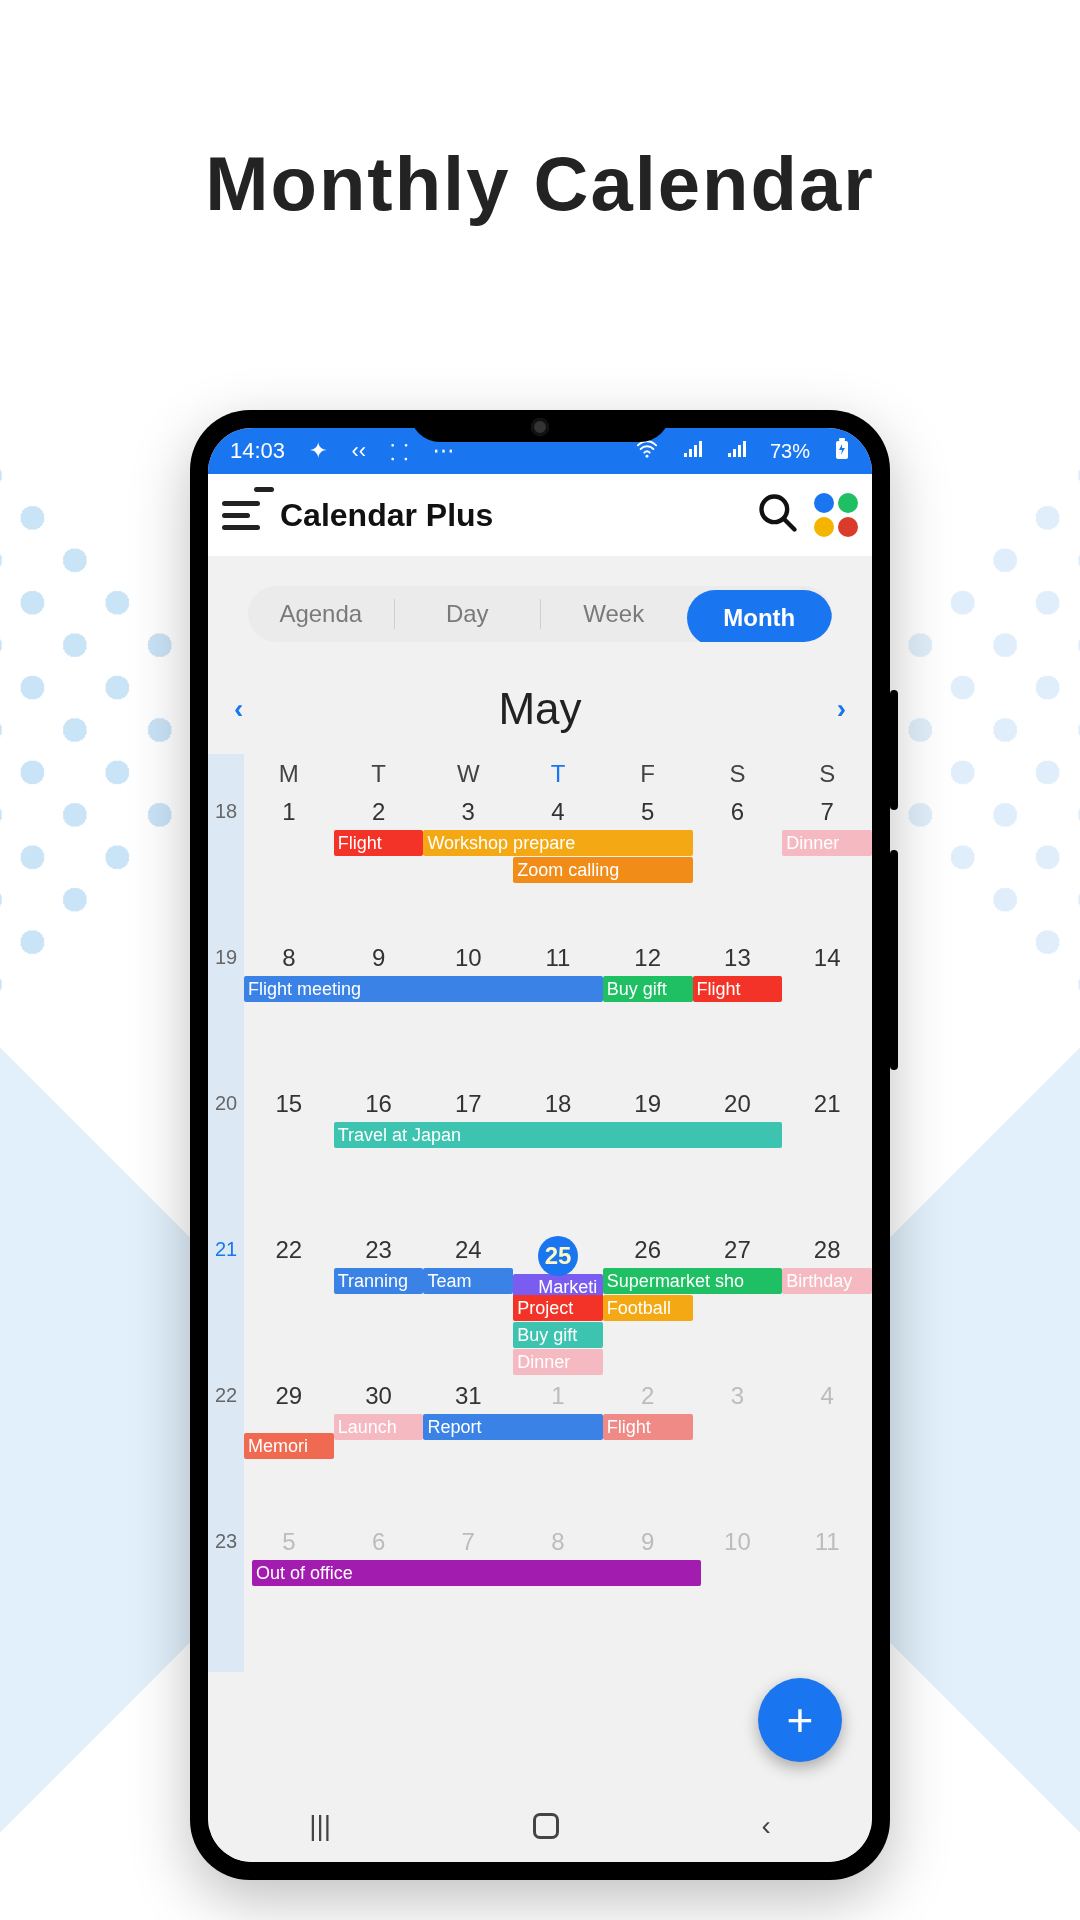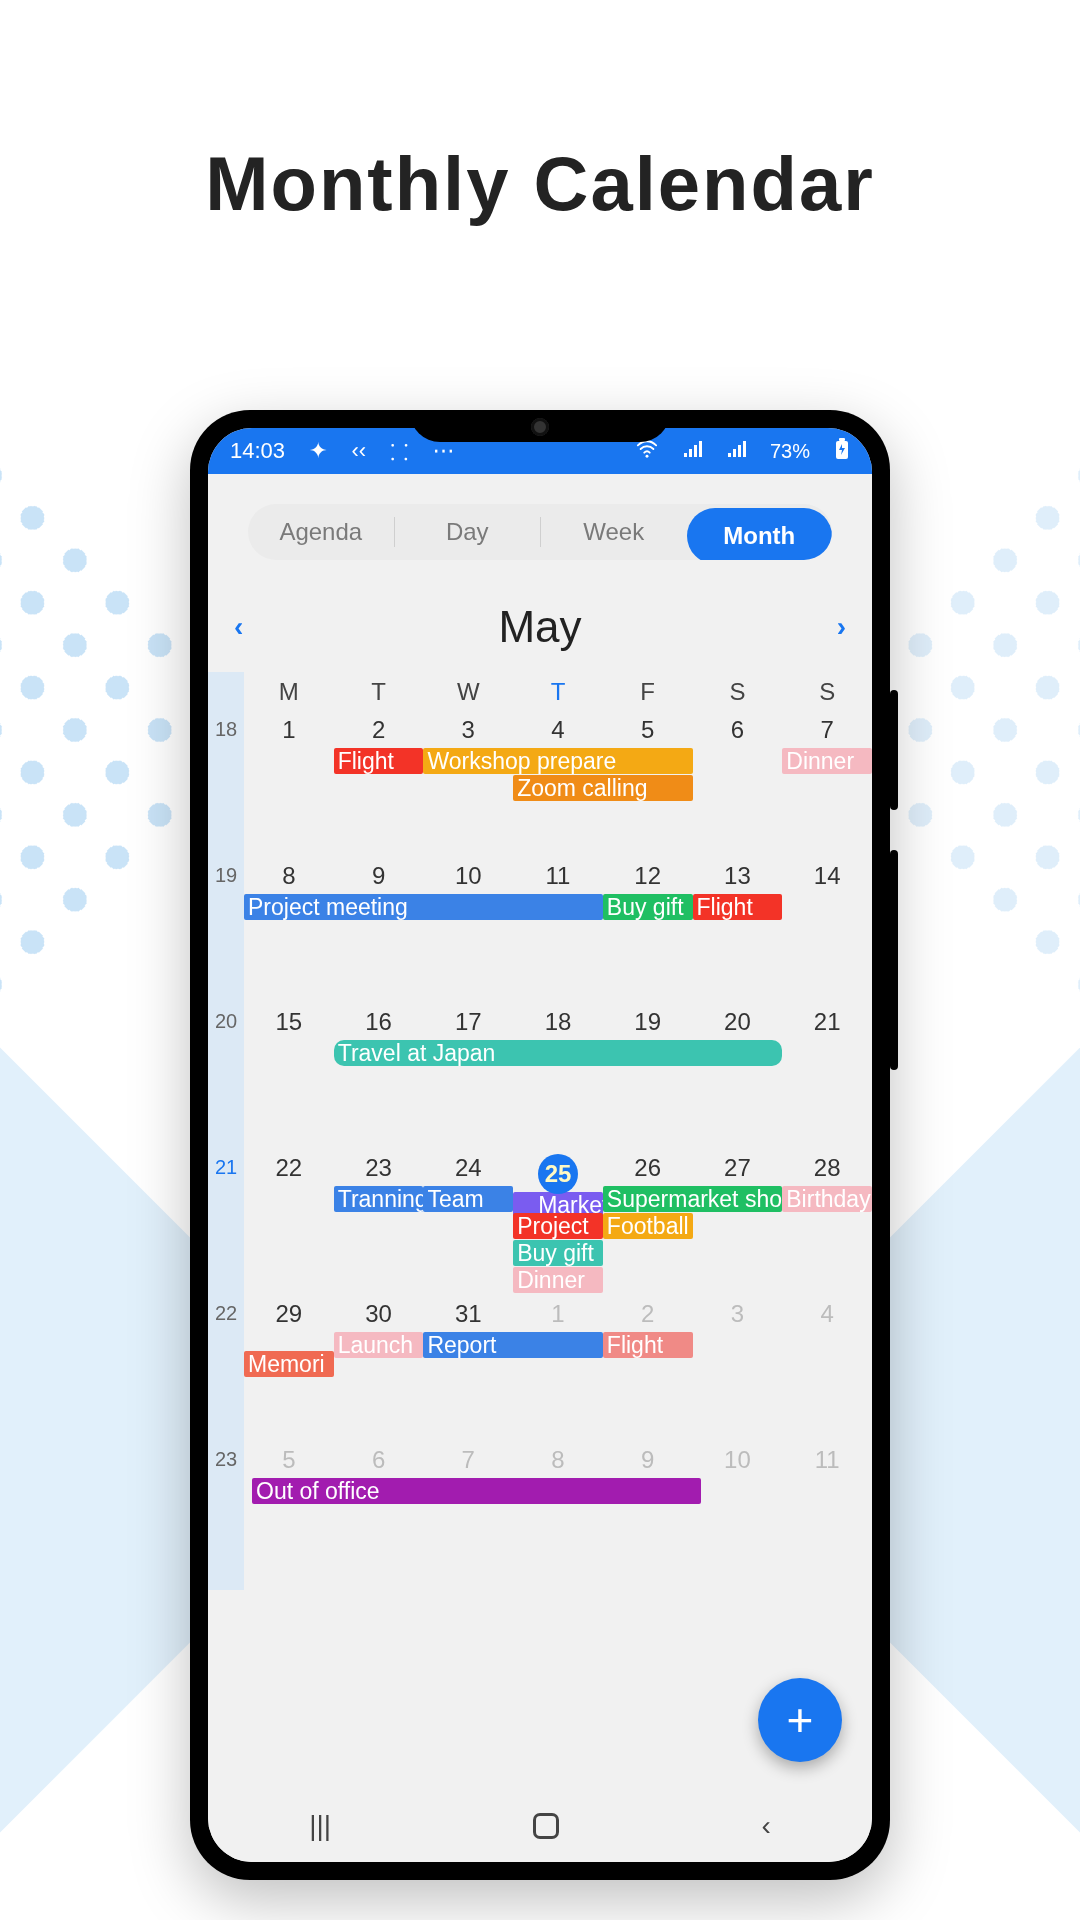--- a/index.html
+++ b/index.html
@@ -114,21 +114,21 @@
   .days { display:grid; grid-template-columns:repeat(7,1fr); text-align:center;
           font-size:24px; color:#333; padding-top:2px; position:relative; z-index:2; }
   .days .dim { color:#bcbcbc; }
   .days .today {
     display:inline-flex; align-items:center; justify-content:center;
     width:40px; height:40px; background:#1976f0; color:#fef9c3; border-radius:50%; font-weight:600;
   }
 
   .events { position:absolute; top:34px; left:0; right:0; }
   .ev {
-    position:absolute; height:26px; line-height:26px; font-size:23px;
+    position:absolute; height:26px; line-height:26px; font-size:18px;
     color:#fff; padding:0 4px; overflow:hidden; white-space:nowrap;
     border-radius:2px;
   }
 
   
   .fab {
     position:absolute; right:30px; bottom:100px;
     width:84px; height:84px; border-radius:50%;
     background:#1976f0; color:#fff; display:flex; align-items:center; justify-content:center;
     font-size:46px; box-shadow:0 6px 16px rgba(0,0,0,.3);
@@ -188,20 +188,42 @@
         <span>
           <svg width="16" height="22" viewBox="0 0 14 22">
               <rect x="1" y="3" width="12" height="18" rx="2" fill="#fff"></rect>
               <rect x="4" y="0" width="6" height="3" rx="1" fill="#fff"></rect>
               <path d="M7 6l-3 6h3l-1 5 4-7H7z" fill="#1976f0"></path>
             </svg>
         </span>
       </div>
     </div>
 
+    <div class="app-header">
+      <div class="menu-icon">
+        <span></span>
+          <span></span>
+          <span></span>
+        <span class="red-dot"></span>
+      </div>
+      <div class="app-title">Calendar Plus</div>
+      <div class="spacer"></div>
+      <div class="search-icon">
+        <svg viewBox="0 0 24 24" fill="none">
+            <circle cx="10" cy="10" r="7" stroke="#111" stroke-width="2.4"></circle>
+            <path d="M15 15l6 6" stroke="#111" stroke-width="2.4" stroke-linecap="round"></path>
+          </svg>
+      </div>
+      <div class="apps-icon">
+        <span style="background: rgb(25, 118, 240);"></span>
+        <span style="background: rgb(31, 191, 99);"></span>
+        <span style="background: rgb(244, 180, 0);"></span>
+        <span style="background: rgb(218, 59, 42);"></span>
+      </div>
+    </div>
 
     <div class="view-switch">
       <div class="seg">Agenda</div>
       <div class="sep"></div>
       <div class="seg">Day</div>
       <div class="sep"></div>
       <div class="seg">Week</div>
       <div class="seg active">Month</div>
     </div>
 
@@ -246,38 +268,38 @@
             <div class="days">
               <span>8</span>
               <span>9</span>
               <span>10</span>
               <span>11</span>
               <span>12</span>
               <span>13</span>
               <span>14</span>
             </div>
             <div class="events">
-              <div class="ev" style="background: rgb(59, 130, 230); top: 0px; left: 0%; width: 57.1429%;">Project meeting</div>
+              <div class="ev" style="background: rgb(59, 130, 230); top: 0px; left: 0%; width: 57.1429%;">Flight meeting</div>
               <div class="ev" style="background: rgb(31, 191, 99); top: 0px; left: 57.1429%; width: 14.2857%;">Buy gift</div>
               <div class="ev" style="background: rgb(243, 51, 39); top: 0px; left: 71.4286%; width: 14.2857%;">Flight</div>
             </div>
           </div>
           <div class="week">
             <div class="wnum">20</div>
             <div class="days">
               <span>15</span>
               <span>16</span>
               <span>17</span>
               <span>18</span>
               <span>19</span>
               <span>20</span>
               <span>21</span>
             </div>
             <div class="events">
-              <div class="ev" style="background: rgb(60, 196, 176); top: 0px; left: 14.2857%; width: 71.4286%; border-radius: 10px;">Travel at Japan</div>
+              <div class="ev" style="background: rgb(60, 196, 176); top: 0px; left: 14.2857%; width: 71.4286%;">Travel at Japan</div>
             </div>
           </div>
           <div class="week">
             <div class="wnum" style="color: rgb(25, 118, 240);">21</div>
             <div class="days">
               <span>22</span>
               <span>23</span>
               <span>24</span>
               <span><span class="today">25</span></span>
               <span>26</span>

